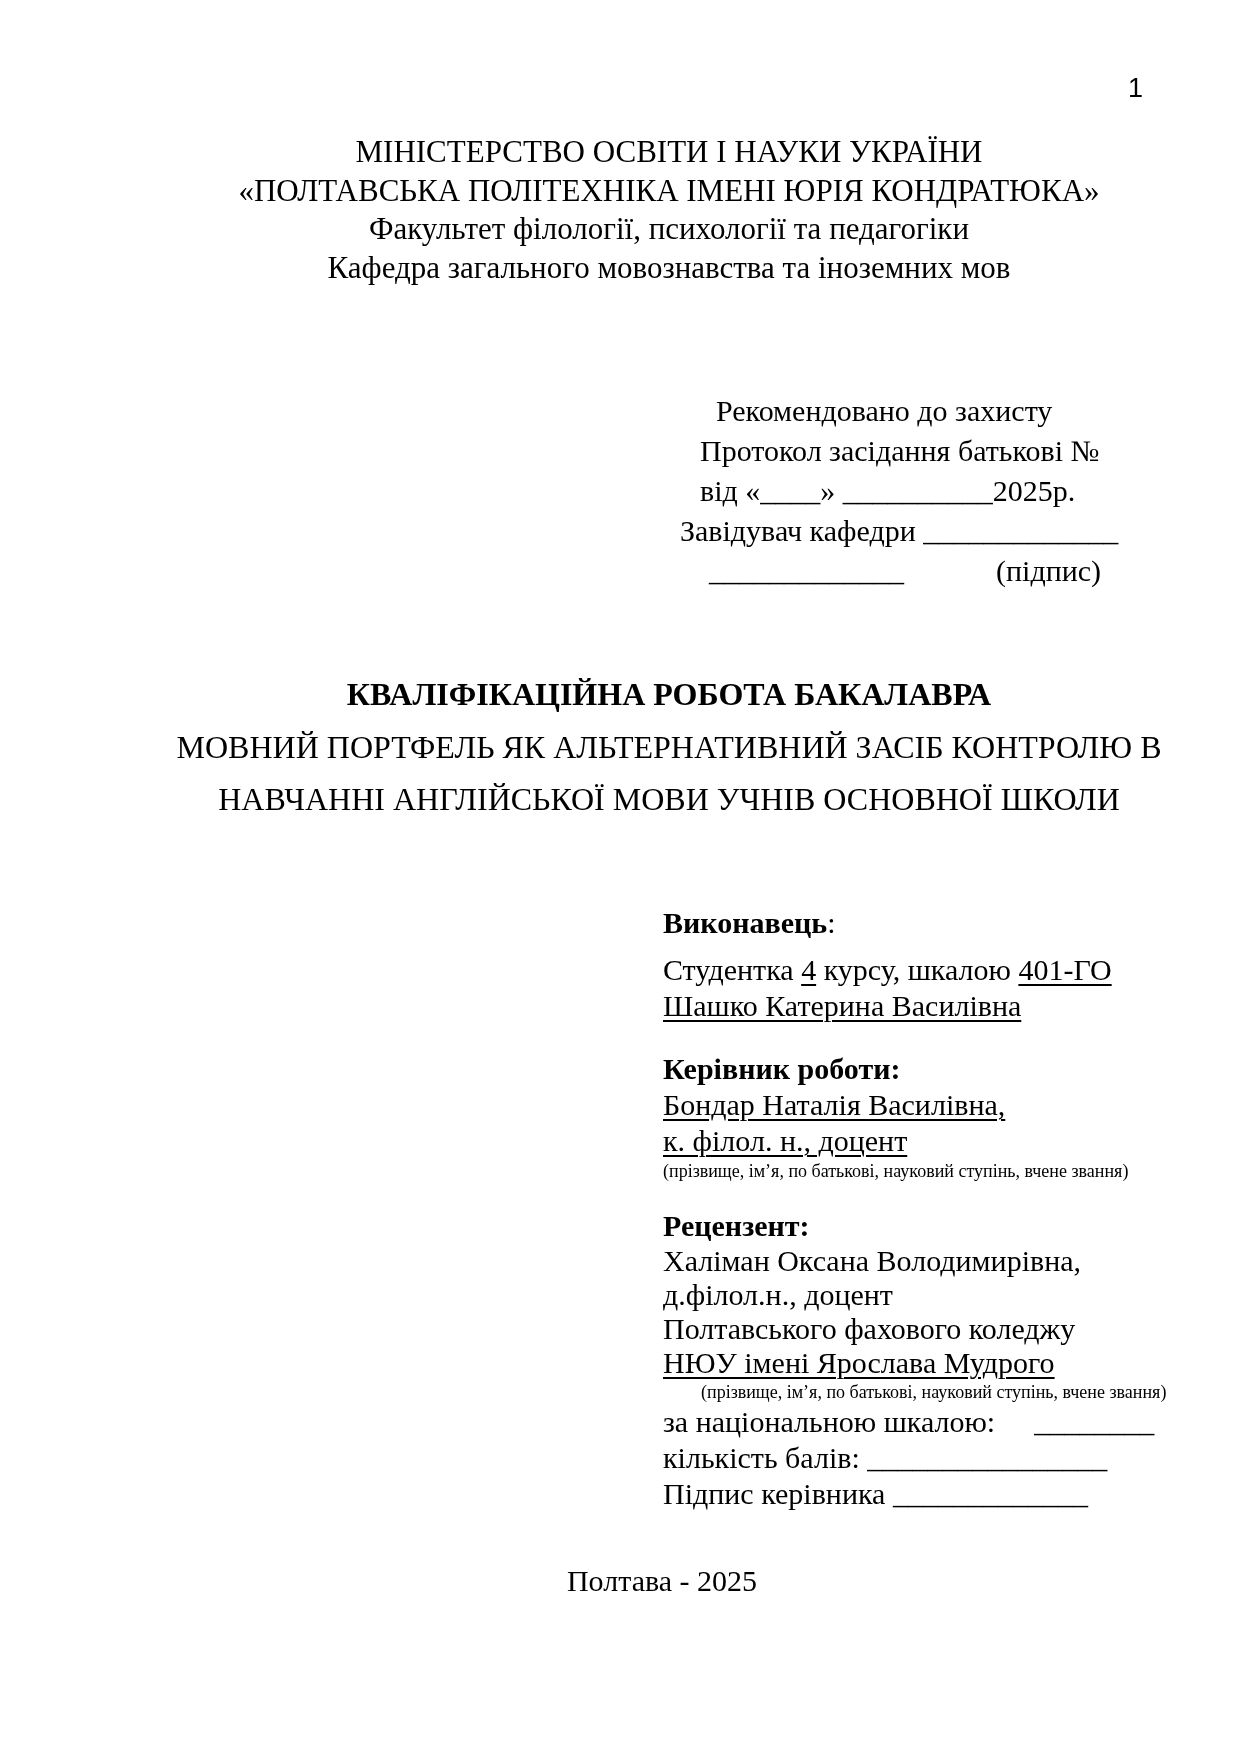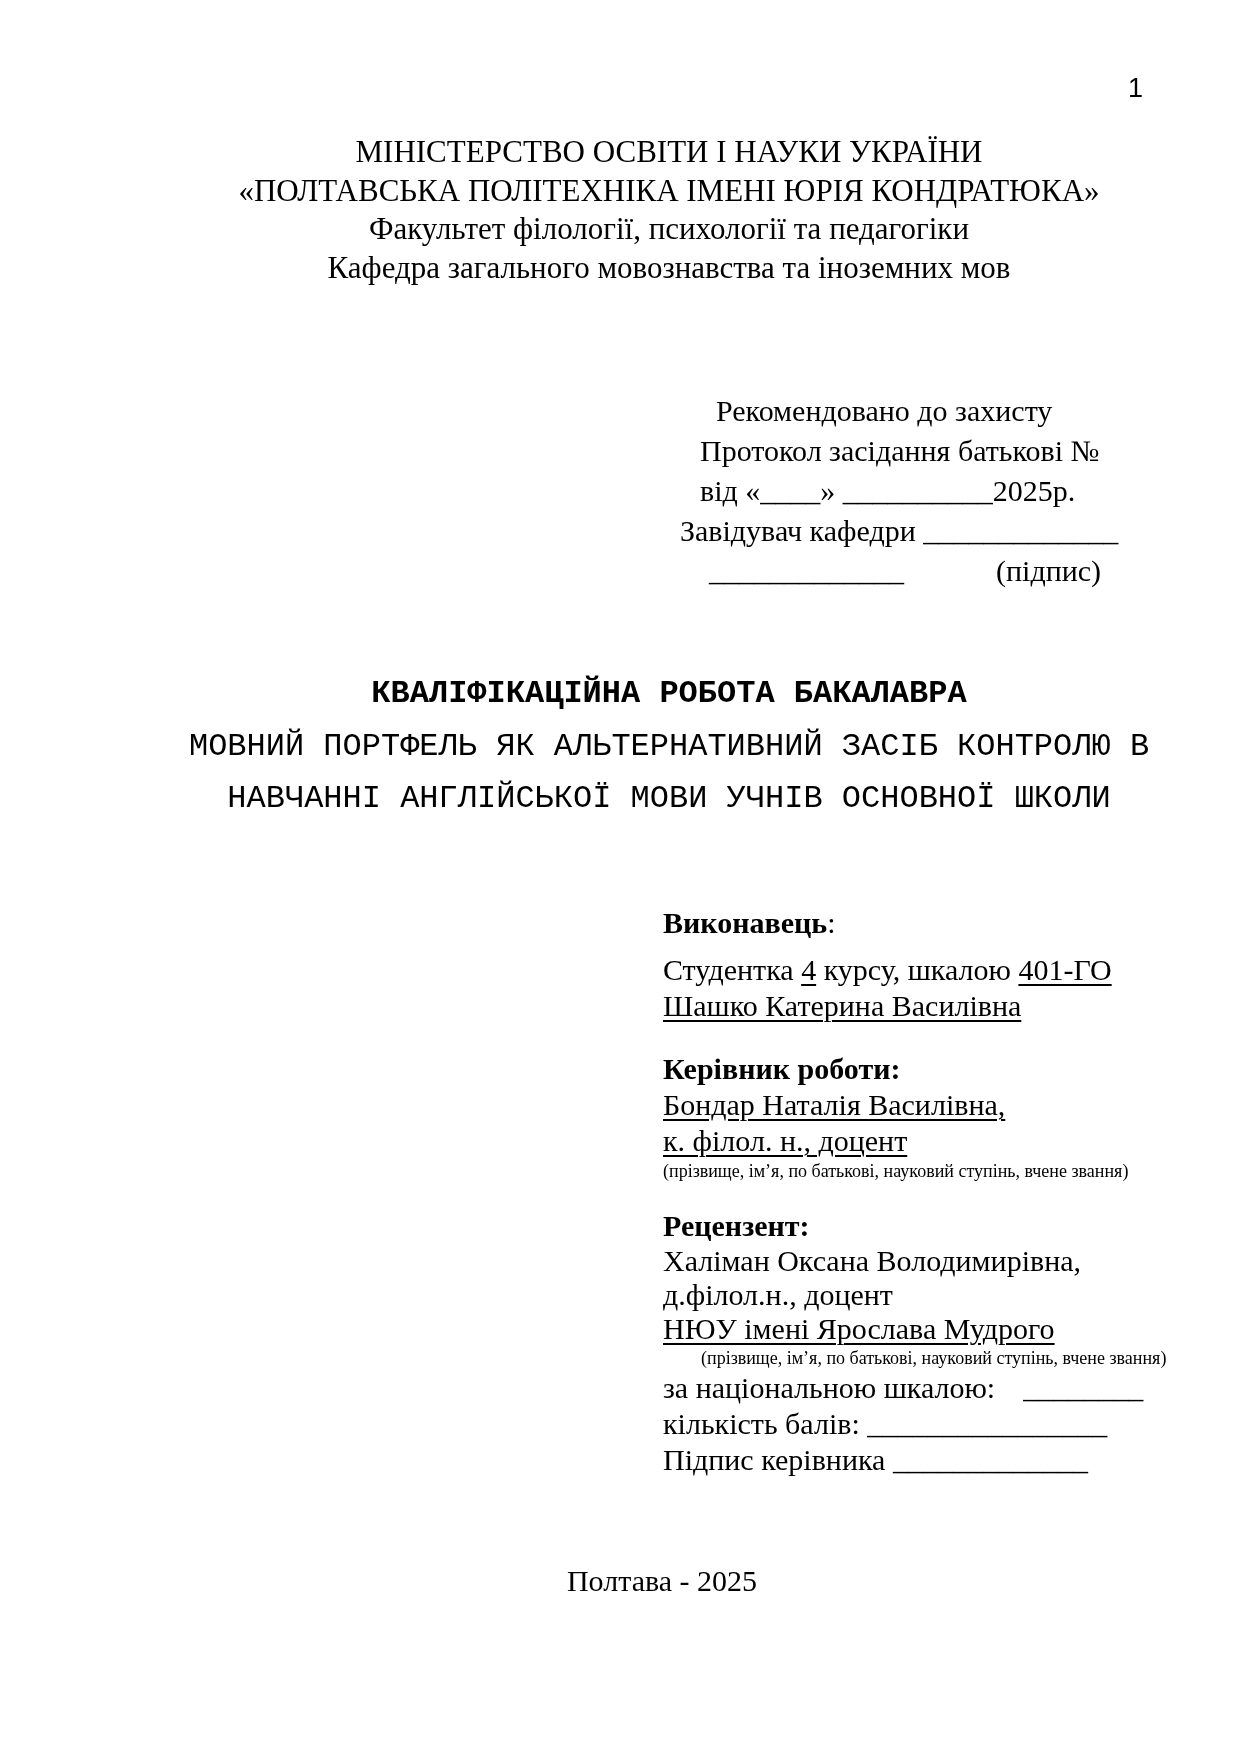--- a/index.html
+++ b/index.html
@@ -33,21 +33,20 @@
   #approval-block {
     left:660px; top:391px; width:520px;
     font-size:30px; line-height:40px;
     white-space:nowrap;
   }
   #title-block {
     left:98px; top:668px; width:1142px;
     text-align:center;
     font-size:32px; line-height:52.5px;
     white-space:nowrap;
-    font-family:Liberation Mono, monospace;
   }
   #right-col {
     left:663px; top:905px; width:520px;
     font-size:30px; line-height:36px;
     white-space:nowrap;
   }
   .rc-caption {
     font-size:18px; line-height:24px;
     white-space:nowrap;
   }
@@ -97,24 +96,25 @@
     <div class="u">Шашко Катерина Василівна</div>
 
     <div class="b sec-supervisor">Керівник роботи:</div>
     <div class="u">Бондар Наталія Василівна,</div>
     <div class="u">к. філол. н., доцент</div>
     <div class="rc-caption">(прізвище, ім’я, по батькові,  науковий ступінь, вчене    звання)</div>
 
     <div class="b sec-reviewer">Рецензент:</div>
     <div class="reviewer-line">Халіман Оксана Володимирівна,</div>
     <div class="reviewer-line">д.філол.н., доцент</div>
+    <div class="reviewer-line">Полтавського фахового коледжу</div>
     <div class="reviewer-line u">НЮУ імені Ярослава Мудрого</div>
     <div class="rc-caption" style="padding-left:38px">(прізвище, ім’я, по батькові, науковий ступінь, вчене  звання)</div>
 
-    <div><span>за національною шкалою:</span><span style="margin-left:28px">________</span></div>
+    <div><span>за національною шкалою:</span><span style="margin-left:39px">________</span></div>
     <div><span>кількість балів: </span><span>________________</span></div>
     <div><span>Підпис керівника </span><span>_____________</span></div>
 
   </div>
 
   <div id="footer-city" class="abs">Полтава - 2025</div>
 
 </div>
 
 </body></html>

